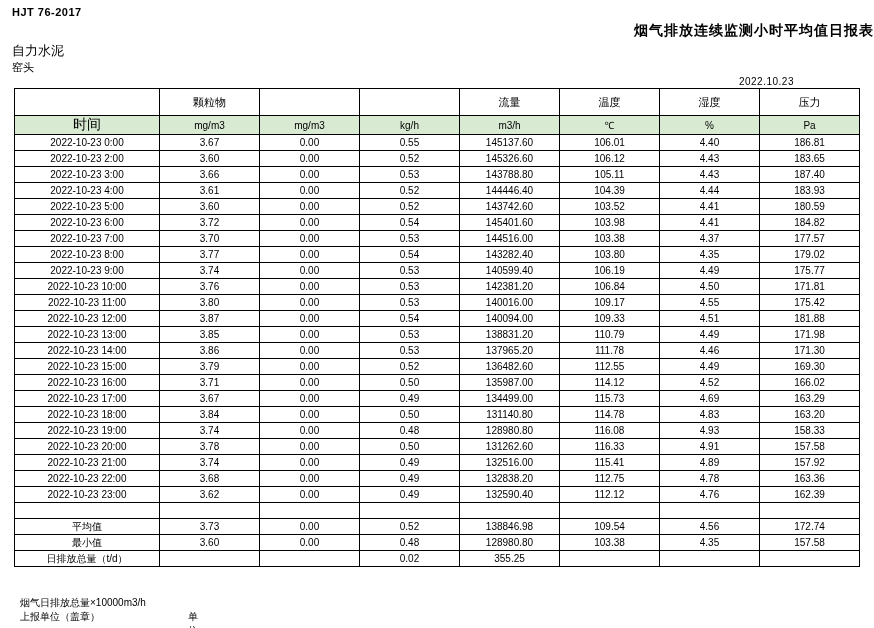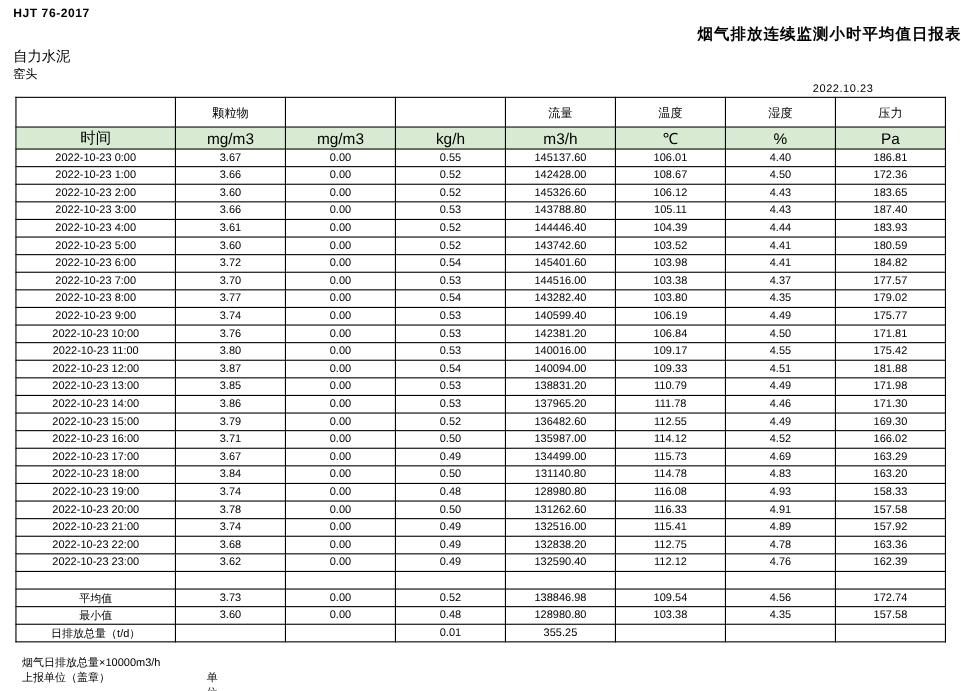--- a/index.html
+++ b/index.html
@@ -73,21 +73,21 @@
     overflow: hidden;
   }
   col.c-time { width: 145px; }
   col.c-val  { width: 100px; }
   .hdr-param {
     height: 26px !important;
     font-size: 11px;
   }
   .hdr-unit {
     background: #d9ead3;
-    font-size: 14px;
+    font-size: 10px;
   }
   .hdr-unit.label {
     font-size: 14px;
   }
   .data-time {
     text-align: center;
     letter-spacing: 0;
   }
   .data-num {
     text-align: left;
@@ -163,30 +163,20 @@
       <td class="data-time">2022-10-23  0:00</td>
       <td class="data-num">3.67</td>
       <td class="data-num">0.00</td>
       <td class="data-num">0.55</td>
       <td class="data-num">145137.60</td>
       <td class="data-num">106.01</td>
       <td class="data-num">4.40</td>
       <td class="data-num">186.81</td>
     </tr>
     <tr>
-      <td class="data-time">2022-10-23  1:00</td>
-      <td class="data-num">3.66</td>
-      <td class="data-num">0.00</td>
-      <td class="data-num">0.52</td>
-      <td class="data-num">142428.00</td>
-      <td class="data-num">108.67</td>
-      <td class="data-num">4.50</td>
-      <td class="data-num">172.36</td>
-    </tr>
-    <tr>
       <td class="data-time">2022-10-23  2:00</td>
       <td class="data-num">3.60</td>
       <td class="data-num">0.00</td>
       <td class="data-num">0.52</td>
       <td class="data-num">145326.60</td>
       <td class="data-num">106.12</td>
       <td class="data-num">4.43</td>
       <td class="data-num">183.65</td>
     </tr>
     <tr>
@@ -428,21 +418,21 @@
       <td class="data-num">0.48</td>
       <td class="data-num">128980.80</td>
       <td class="data-num">103.38</td>
       <td class="data-num">4.35</td>
       <td class="data-num">157.58</td>
     </tr>
     <tr>
       <td class="summary-label">日排放总量（t/d）</td>
       <td class="data-num"></td>
       <td class="data-num"></td>
-      <td class="data-num">0.01</td>
+      <td class="data-num">0.02</td>
       <td class="data-num">355.25</td>
       <td class="data-num"></td>
       <td class="data-num"></td>
       <td class="data-num"></td>
     </tr>
   </tbody>
 </table>
 
 <div class="footnotes">
   <div>烟气日排放总量×10000m3/h</div>

